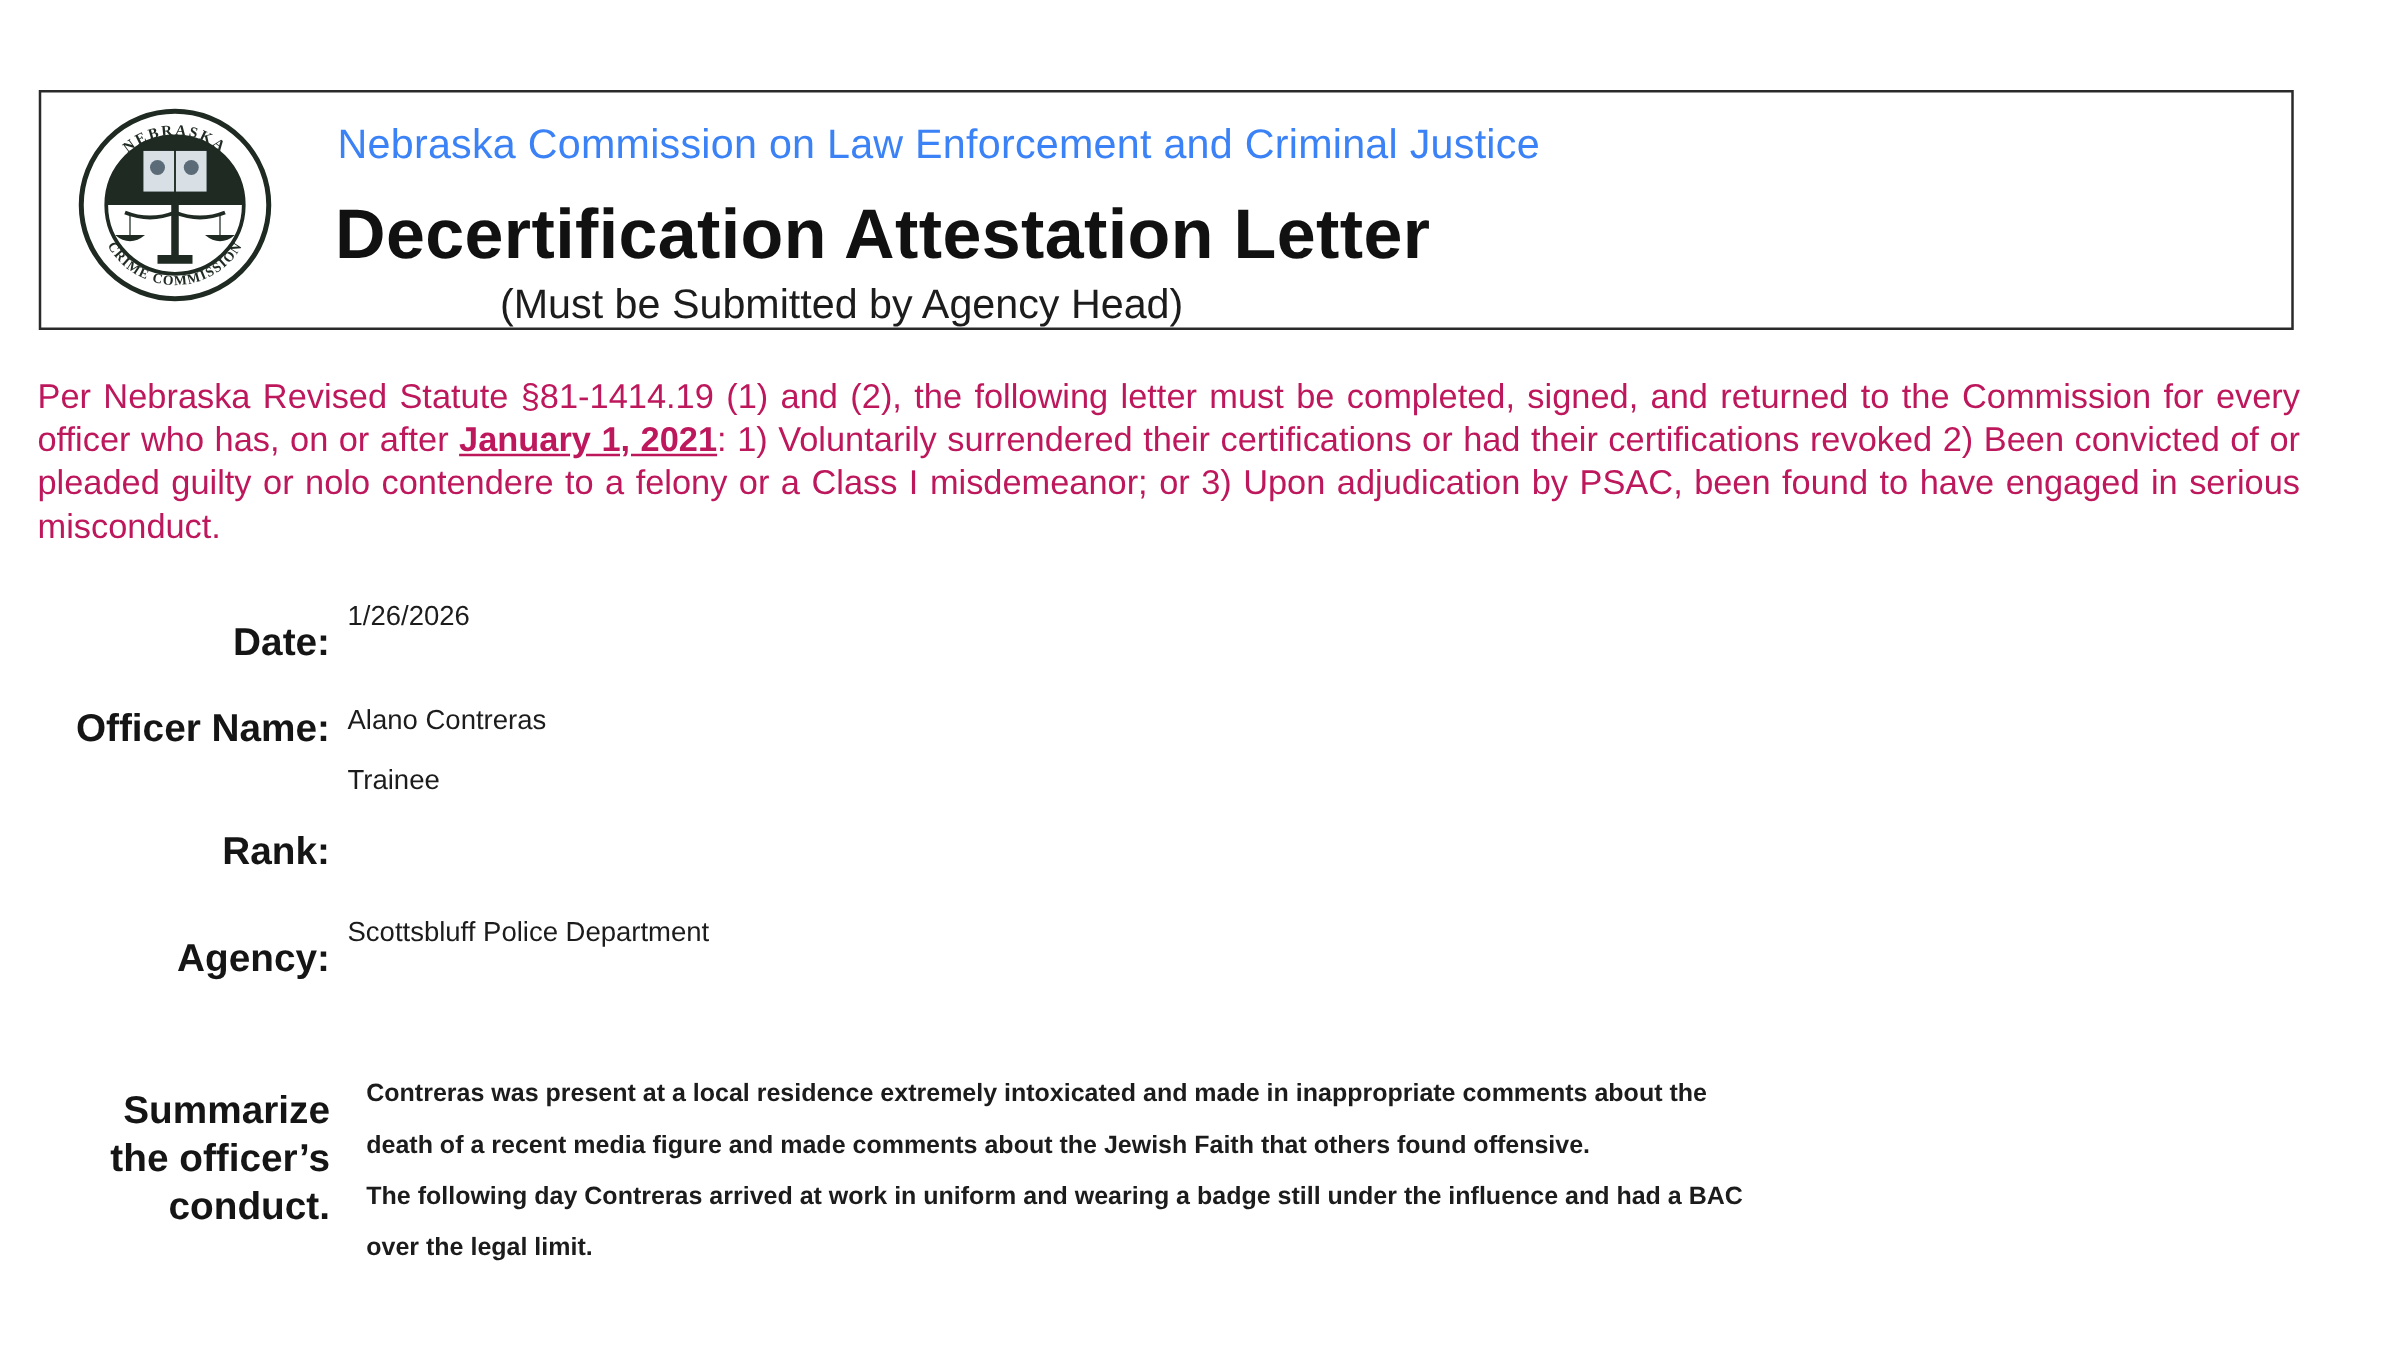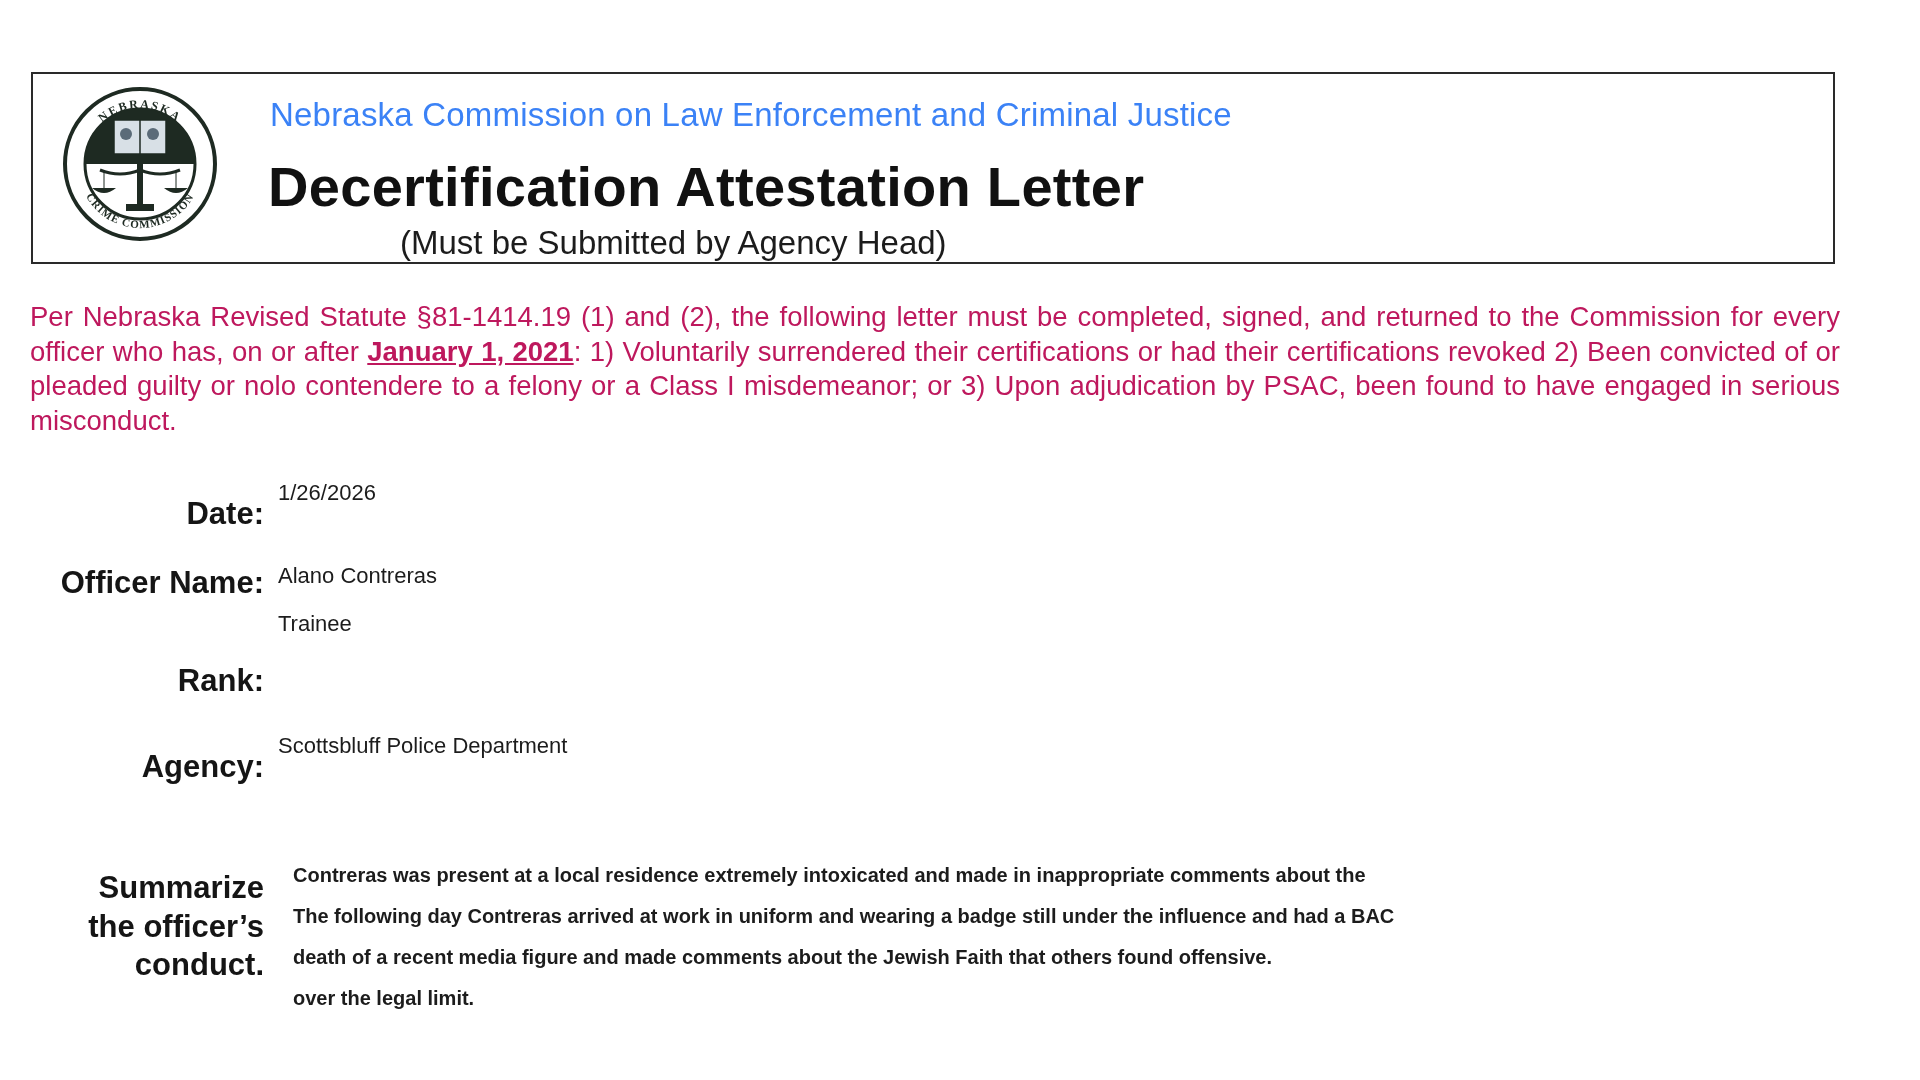--- a/index.html
+++ b/index.html
@@ -75,16 +75,16 @@
 <div class="field-label" style="top:737px">Agency:</div>
 <div class="field-value" style="top:733px">Scottsbluff Police Department</div>
 
 <div class="sum-label">
   <div>Summarize</div>
   <div>the officer’s</div>
   <div>conduct.</div>
 </div>
 <div class="sum-body">
   <span>Contreras was present at a local residence extremely intoxicated and made in inappropriate comments about the</span>
+  <span>death of a recent media figure and made comments about the Jewish Faith that others found offensive.</span>
   <span>The following day Contreras arrived at work in uniform and wearing a badge still under the influence and had a BAC</span>
-  <span>death of a recent media figure and made comments about the Jewish Faith that others found offensive.</span>
   <span>over the legal limit.</span>
 </div>
 
 </body></html>

